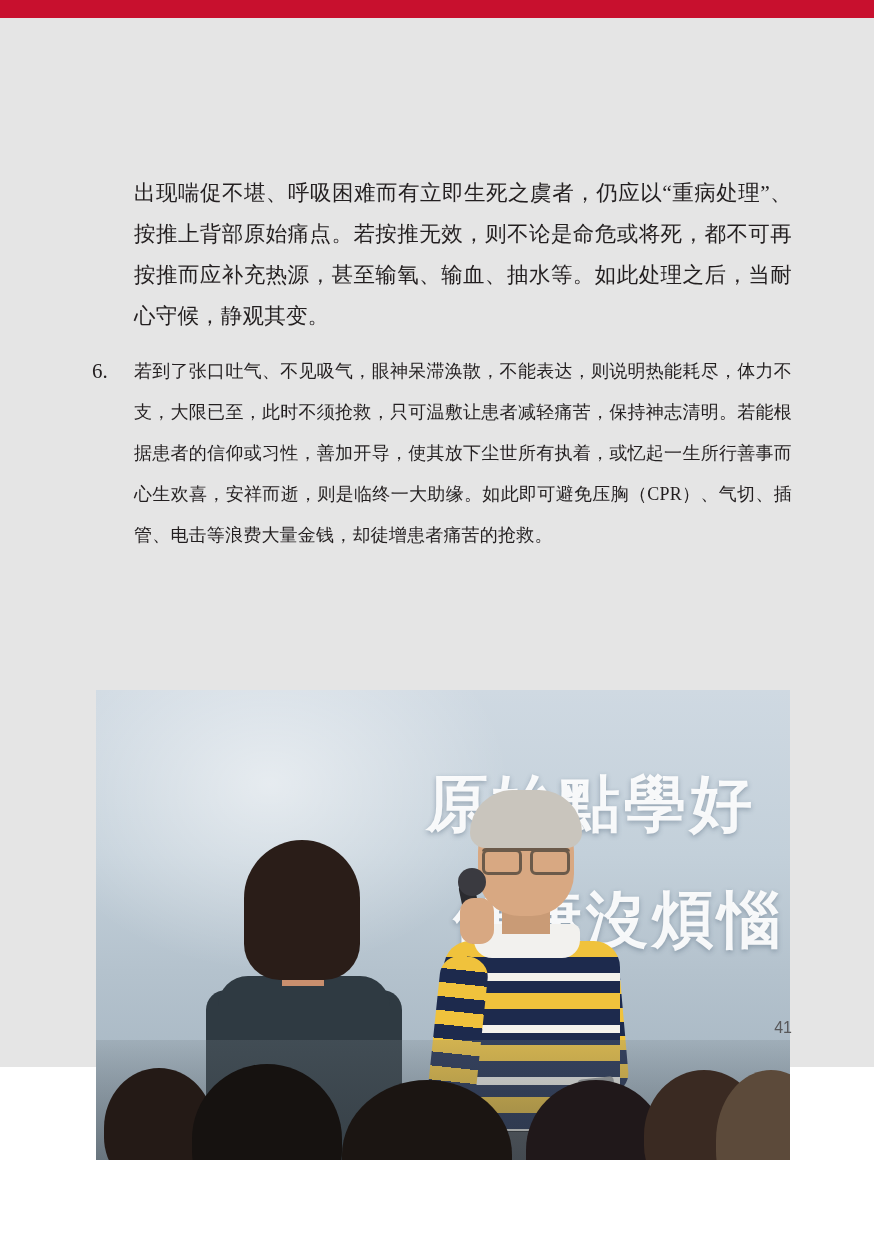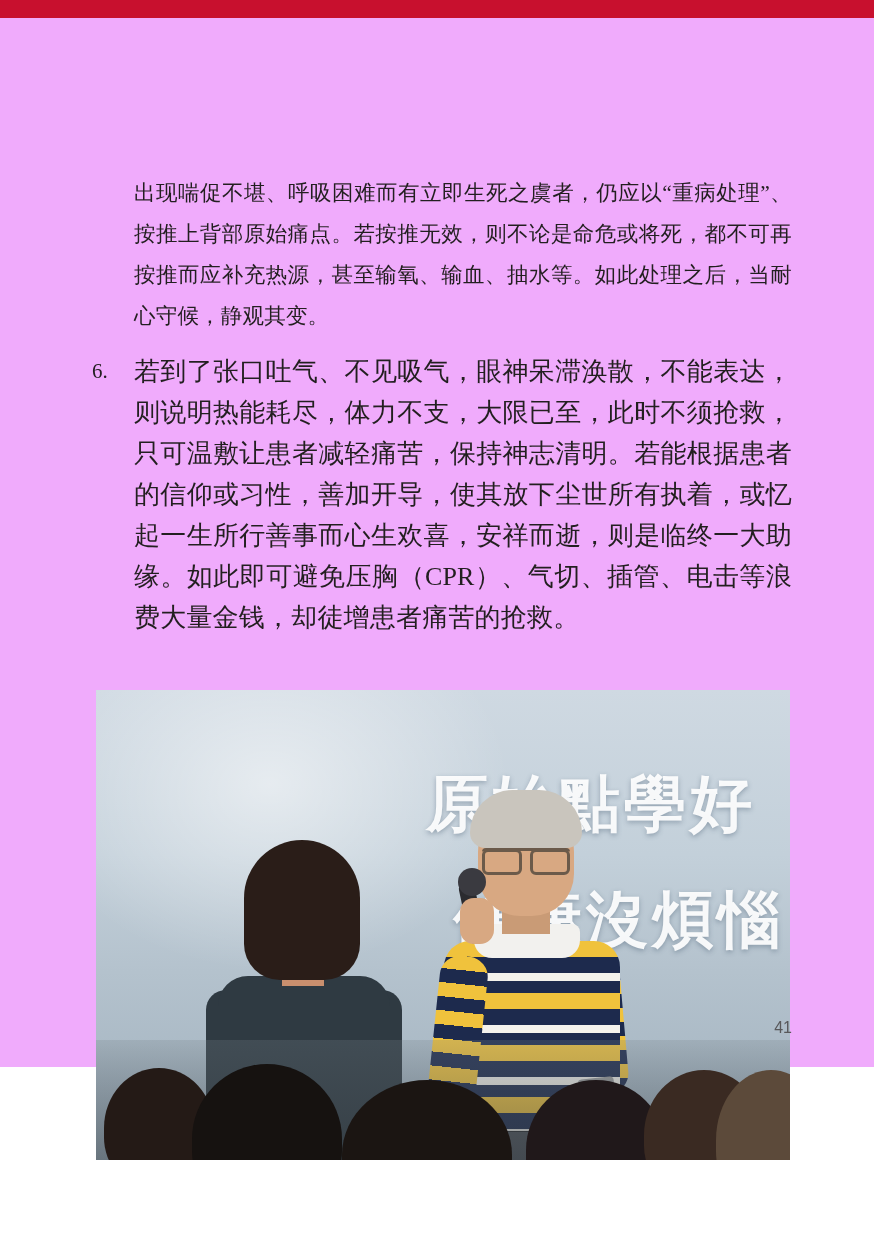--- a/index.html
+++ b/index.html
@@ -17,21 +17,21 @@
     top: 0; left: 0;
     width: 874px;
     height: 18px;
     background: #c8102e;
   }
   .page {
     position: absolute;
     top: 18px; left: 0;
     width: 874px;
     height: 1049px;
-    background: #f0abfc;
+    background: #e5e5e5;
   }
   .content {
     position: absolute;
     left: 92px;
     top: 155px;
     width: 700px;
   }
   p.para {
     margin: 0 0 14px 0;
     font-size: 21.5px;
@@ -52,21 +52,21 @@
   .numbered .marker {
     position: absolute;
     left: 0;
     top: 0;
     font-size: 21px;
     line-height: 41px;
     color: #231f20;
     font-family: "Liberation Serif", serif;
   }
   .numbered .body {
-    font-size: 26px;
+    font-size: 18px;
     line-height: 41px;
     color: #231f20;
     text-align: justify;
     text-justify: inter-ideograph;
     letter-spacing: 0.2px;
   }
   .figure {
     position: absolute;
     left: 96px;
     top: 672px;

